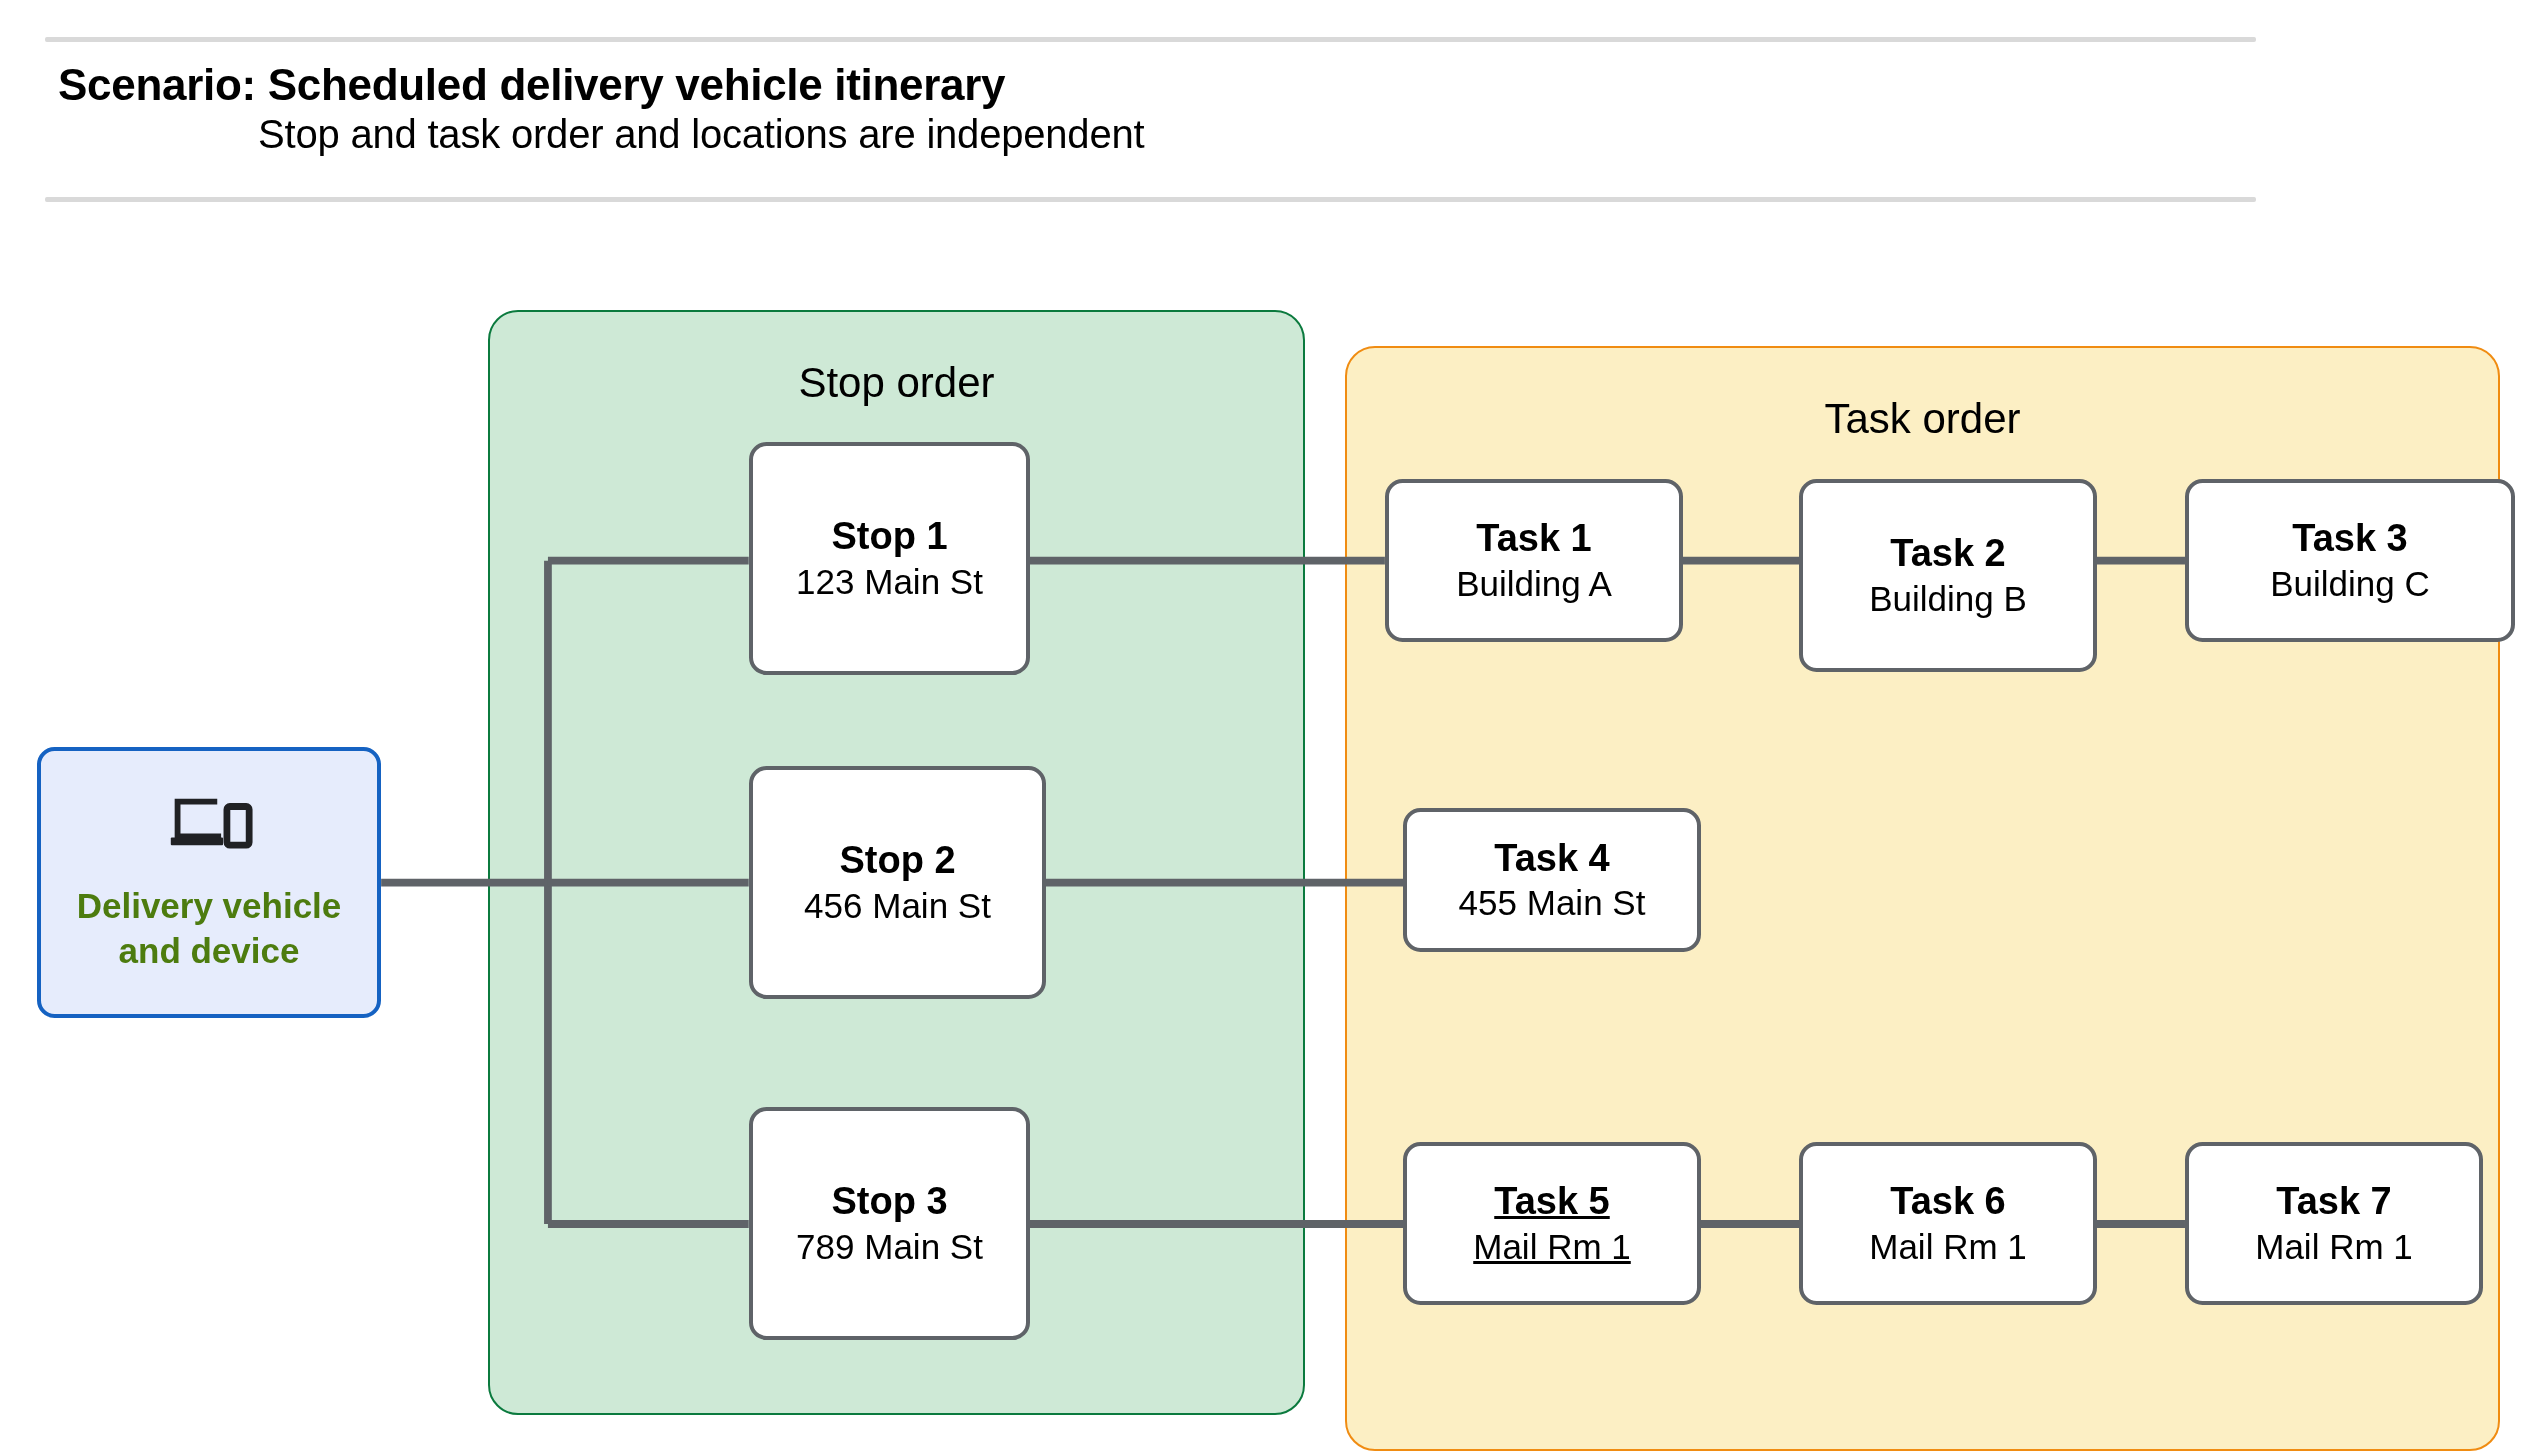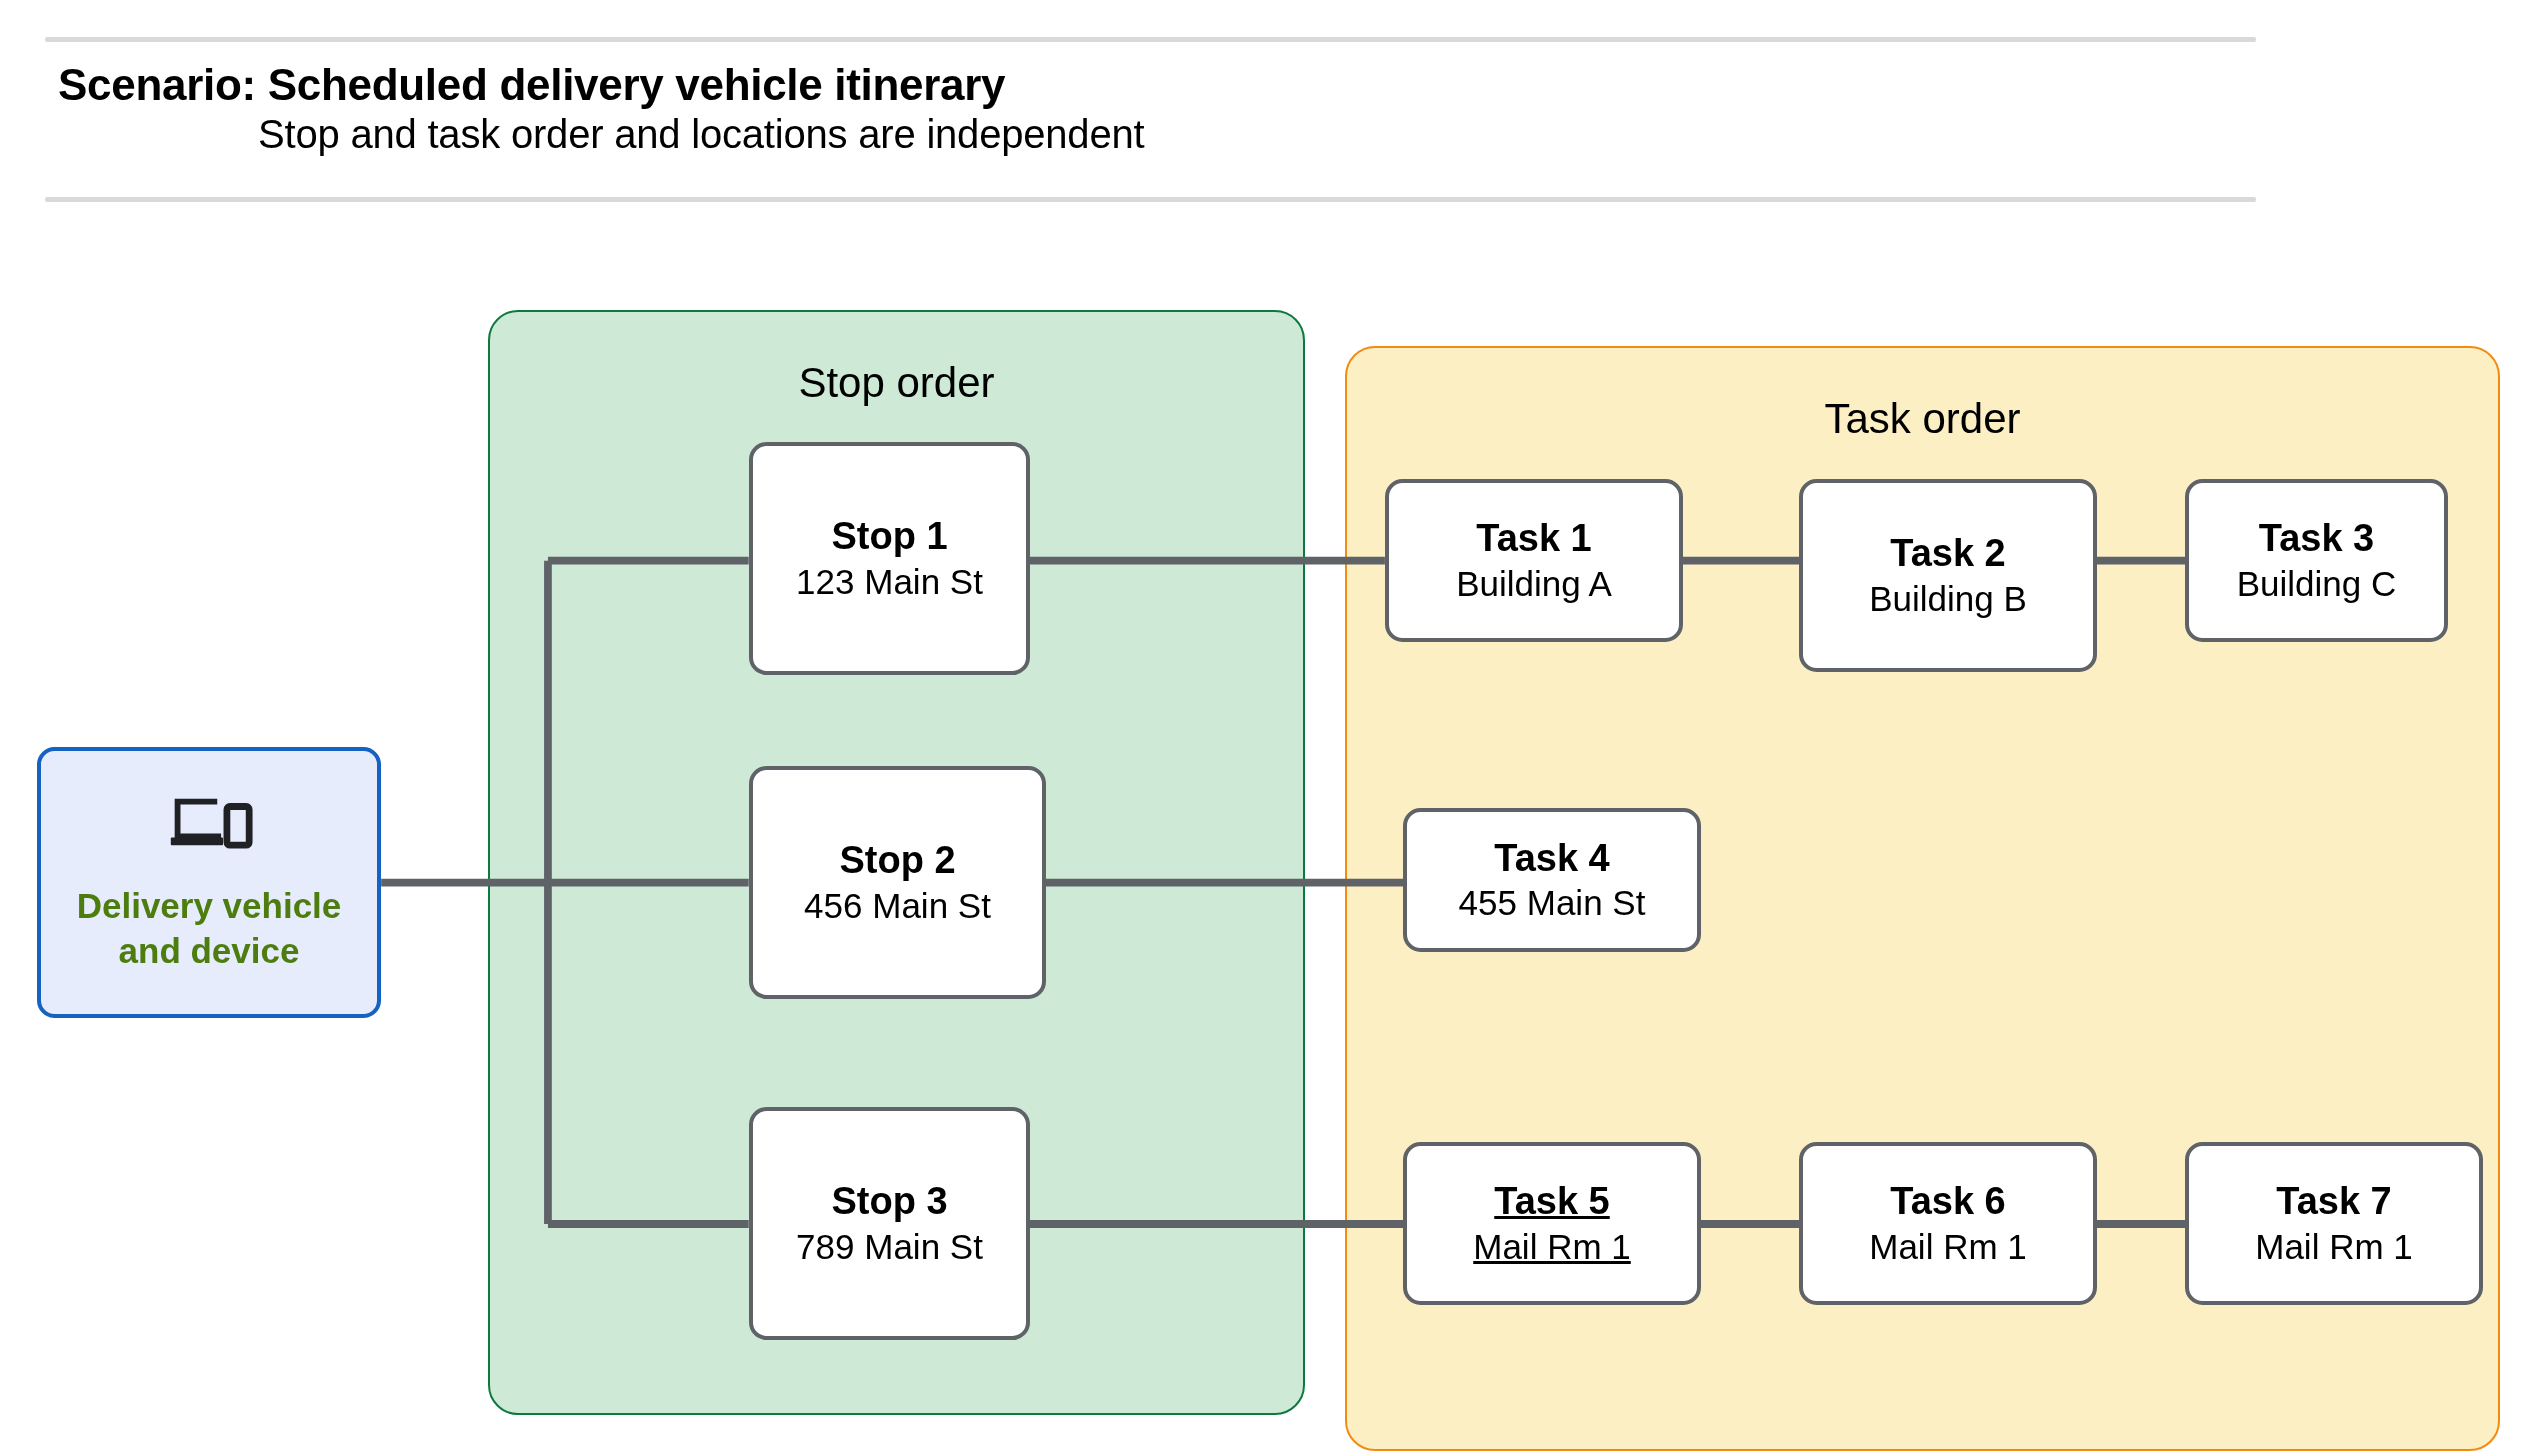--- a/index.html
+++ b/index.html
@@ -254,21 +254,21 @@
     </div>
 
     <div class="node" style="left:1385px; top:479px; width:298px; height:163px;">
       <div class="title">Task 1</div>
       <div class="sub">Building A</div>
     </div>
     <div class="node" style="left:1799px; top:479px; width:298px; height:193px;">
       <div class="title">Task 2</div>
       <div class="sub">Building B</div>
     </div>
-    <div class="node" style="left:2185px; top:479px; width:263px; height:163px;">
+    <div class="node" style="left:2185px; top:479px; width:330px; height:163px;">
       <div class="title">Task 3</div>
       <div class="sub">Building C</div>
     </div>
 
     <div class="node" style="left:1403px; top:808px; width:298px; height:144px;">
       <div class="title">Task 4</div>
       <div class="sub">455 Main St</div>
     </div>
 
     <div class="node" style="left:1403px; top:1142px; width:298px; height:163px;text-decoration:underline;">

